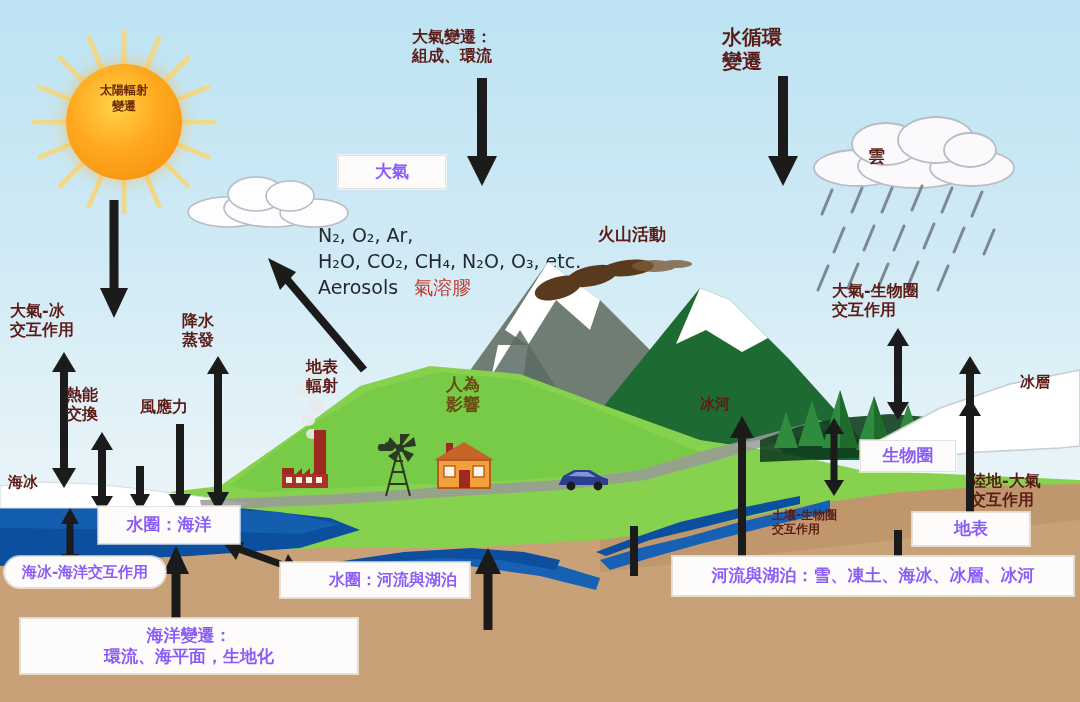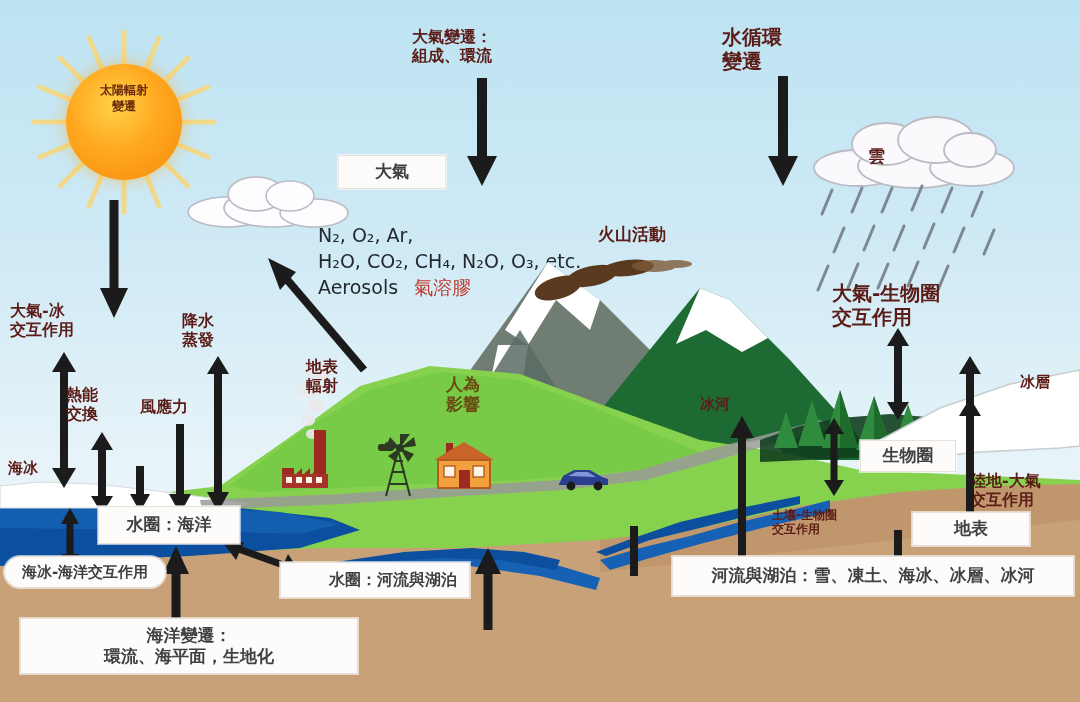--- a/index.html
+++ b/index.html
@@ -8,21 +8,21 @@
   #scene{
     position:relative;
     width:1080px;height:702px;
     overflow:hidden;
     background:linear-gradient(to bottom,#bde3f2 0%,#cfeaf5 35%,#e4f2f8 62%,#f0f7fa 80%,#f6fbfc 100%);
   }
 
   
   .lbl{position:absolute;color:#5b1b16;font-weight:bold;line-height:1.18;text-align:left;white-space:pre-line;}
   .box{position:absolute;background:#fdfcfa;border:1px solid #e6e2db;
-       color:#404040;font-weight:bold;line-height:1.25;text-align:center;white-space:pre-line;
+       color:#8b5cf6;font-weight:bold;line-height:1.25;text-align:center;white-space:pre-line;
        display:flex;align-items:center;justify-content:center;
        box-shadow:0 0 0 1px rgba(255,255,255,.6);}
   .arrow{position:absolute;}
   svg{display:block;overflow:visible;}
 
   
   .layer{position:absolute;left:0;top:0;width:1080px;height:702px;pointer-events:none;}
 
   
   #sun-group{position:absolute;left:18px;top:22px;width:210px;height:200px;}
@@ -269,21 +269,21 @@
   <div class="lbl" style="left:306px;top:358px;width:64px;font-size:16px;">地表
 輻射</div>
 
   <div class="lbl" style="left:446px;top:374px;width:72px;font-size:17px;color:#6b4a12;">人為
 影響</div>
 
   <div class="lbl" style="left:700px;top:396px;width:56px;font-size:15px;">冰河</div>
 
   <div class="lbl" style="left:1020px;top:374px;width:52px;font-size:15px;">冰層</div>
 
-  <div class="lbl" style="left:8px;top:460px;width:58px;font-size:15px;">海冰</div>
+  <div class="lbl" style="left:8px;top:474px;width:58px;font-size:15px;">海冰</div>
 
   <div class="lbl" style="left:10px;top:302px;width:108px;font-size:16px;">大氣-冰
 交互作用</div>
   <svg class="arrow" style="left:46px;top:352px;" width="36" height="136">
     <line x1="18" y1="14" x2="18" y2="122" stroke="#1b1b1b" stroke-width="8"></line>
     <polygon points="18,0 6,20 30,20" fill="#1b1b1b"></polygon>
     <polygon points="18,136 6,116 30,116" fill="#1b1b1b"></polygon>
   </svg>
 
   <div class="lbl" style="left:66px;top:386px;width:68px;font-size:16px;">熱能
@@ -312,21 +312,21 @@
     <line x1="14" y1="0" x2="14" y2="30" stroke="#1b1b1b" stroke-width="8"></line>
     <polygon points="14,46 4,28 24,28" fill="#1b1b1b"></polygon>
   </svg>
 
   <svg class="arrow" style="left:56px;top:508px;" width="28" height="62">
     <line x1="14" y1="12" x2="14" y2="50" stroke="#1b1b1b" stroke-width="7"></line>
     <polygon points="14,0 5,16 23,16" fill="#1b1b1b"></polygon>
     <polygon points="14,62 5,46 23,46" fill="#1b1b1b"></polygon>
   </svg>
 
-  <div class="lbl" style="left:832px;top:282px;width:136px;font-size:20px;">大氣-生物圈
+  <div class="lbl" style="left:832px;top:282px;width:136px;font-size:16px;">大氣-生物圈
 交互作用</div>
   <svg class="arrow" style="left:882px;top:328px;" width="32" height="92">
     <line x1="16" y1="14" x2="16" y2="78" stroke="#1b1b1b" stroke-width="8"></line>
     <polygon points="16,0 5,18 27,18" fill="#1b1b1b"></polygon>
     <polygon points="16,92 5,74 27,74" fill="#1b1b1b"></polygon>
   </svg>
 
   <div class="lbl" style="left:772px;top:508px;width:124px;font-size:12px;">土壤-生物圈
 交互作用</div>
   <svg class="arrow" style="left:818px;top:418px;" width="32" height="78">

